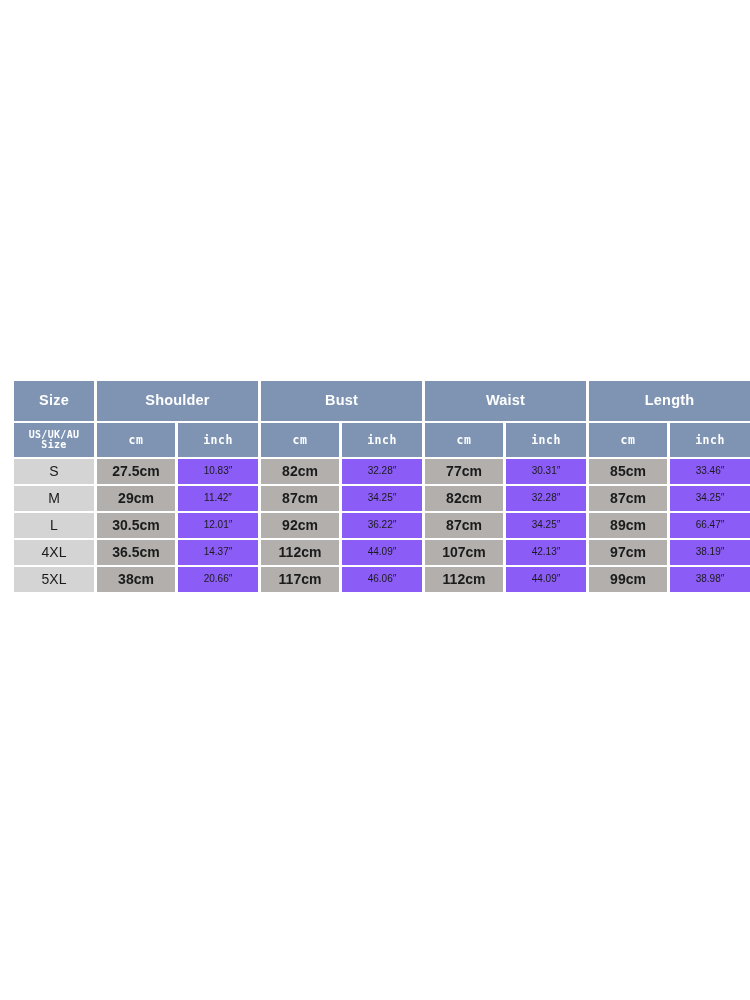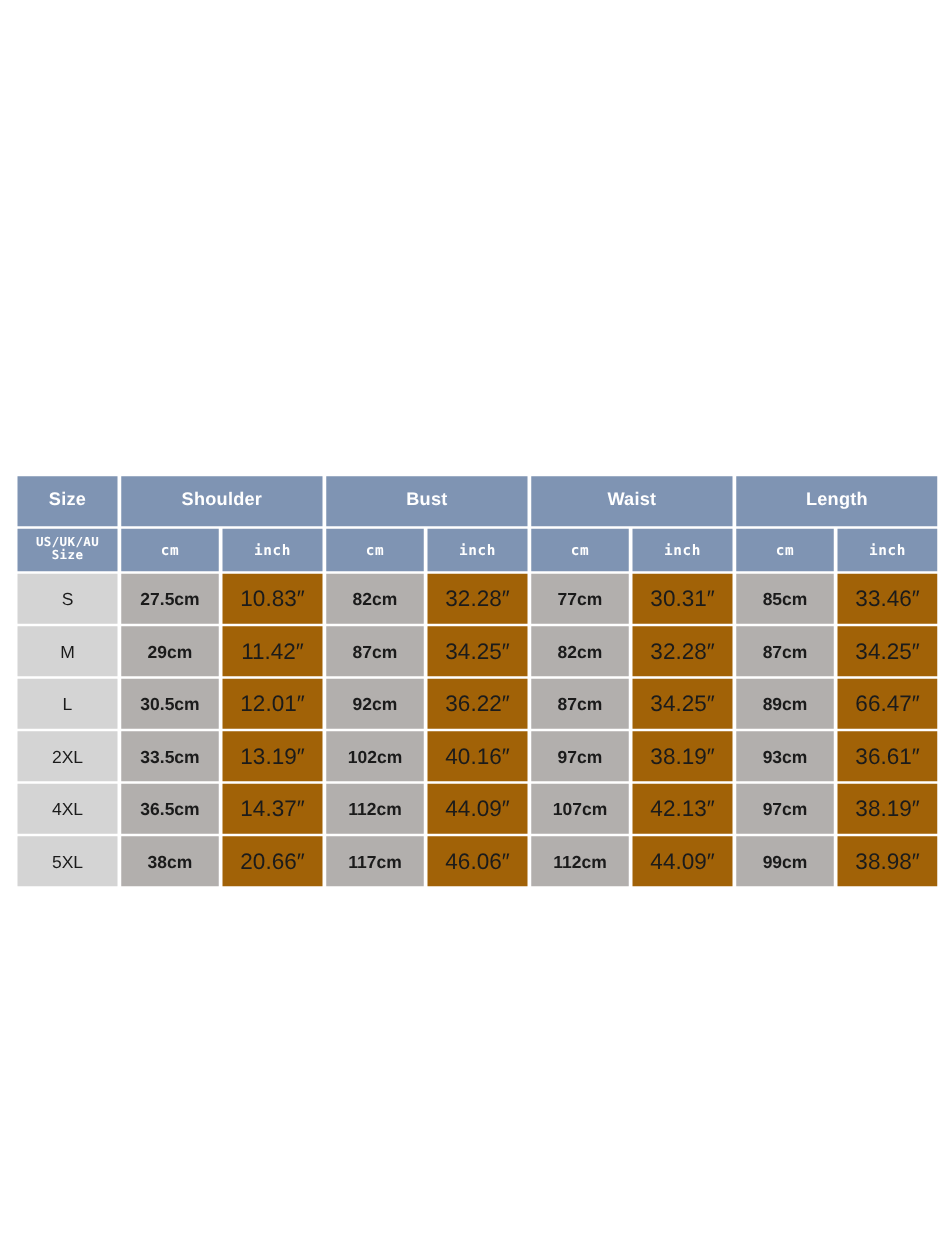--- a/index.html
+++ b/index.html
@@ -78,27 +78,27 @@
     color: #1b1b1b;
     font-size: 14px;
     height: 24px;
   }
 
   td.cm-cell {
     background: #b2afad;
     color: #1b1b1b;
     font-size: 14px;
     font-weight: bold;
-    height: 40px;
+    height: 25px;
   }
 
   td.inch-cell {
-    background: #a16207;
+    background: #8b5cf6;
     color: #1b1b1b;
-    font-size: 18px;
+    font-size: 10px;
     height: 24px;
   }
 
   
   col.c-size  { width: 80px; }
   col.c-cm    { width: 78px; }
   col.c-inch  { width: 80px; }
 </style>
 </head>
 <body>
@@ -170,31 +170,20 @@
           <td class="cm-cell">30.5cm</td>
           <td class="inch-cell">12.01″</td>
           <td class="cm-cell">92cm</td>
           <td class="inch-cell">36.22″</td>
           <td class="cm-cell">87cm</td>
           <td class="inch-cell">34.25″</td>
           <td class="cm-cell">89cm</td>
           <td class="inch-cell">66.47″</td>
         </tr>
         <tr>
-          <td class="size-cell">2XL</td>
-          <td class="cm-cell">33.5cm</td>
-          <td class="inch-cell">13.19″</td>
-          <td class="cm-cell">102cm</td>
-          <td class="inch-cell">40.16″</td>
-          <td class="cm-cell">97cm</td>
-          <td class="inch-cell">38.19″</td>
-          <td class="cm-cell">93cm</td>
-          <td class="inch-cell">36.61″</td>
-        </tr>
-        <tr>
           <td class="size-cell">4XL</td>
           <td class="cm-cell">36.5cm</td>
           <td class="inch-cell">14.37″</td>
           <td class="cm-cell">112cm</td>
           <td class="inch-cell">44.09″</td>
           <td class="cm-cell">107cm</td>
           <td class="inch-cell">42.13″</td>
           <td class="cm-cell">97cm</td>
           <td class="inch-cell">38.19″</td>
         </tr>

